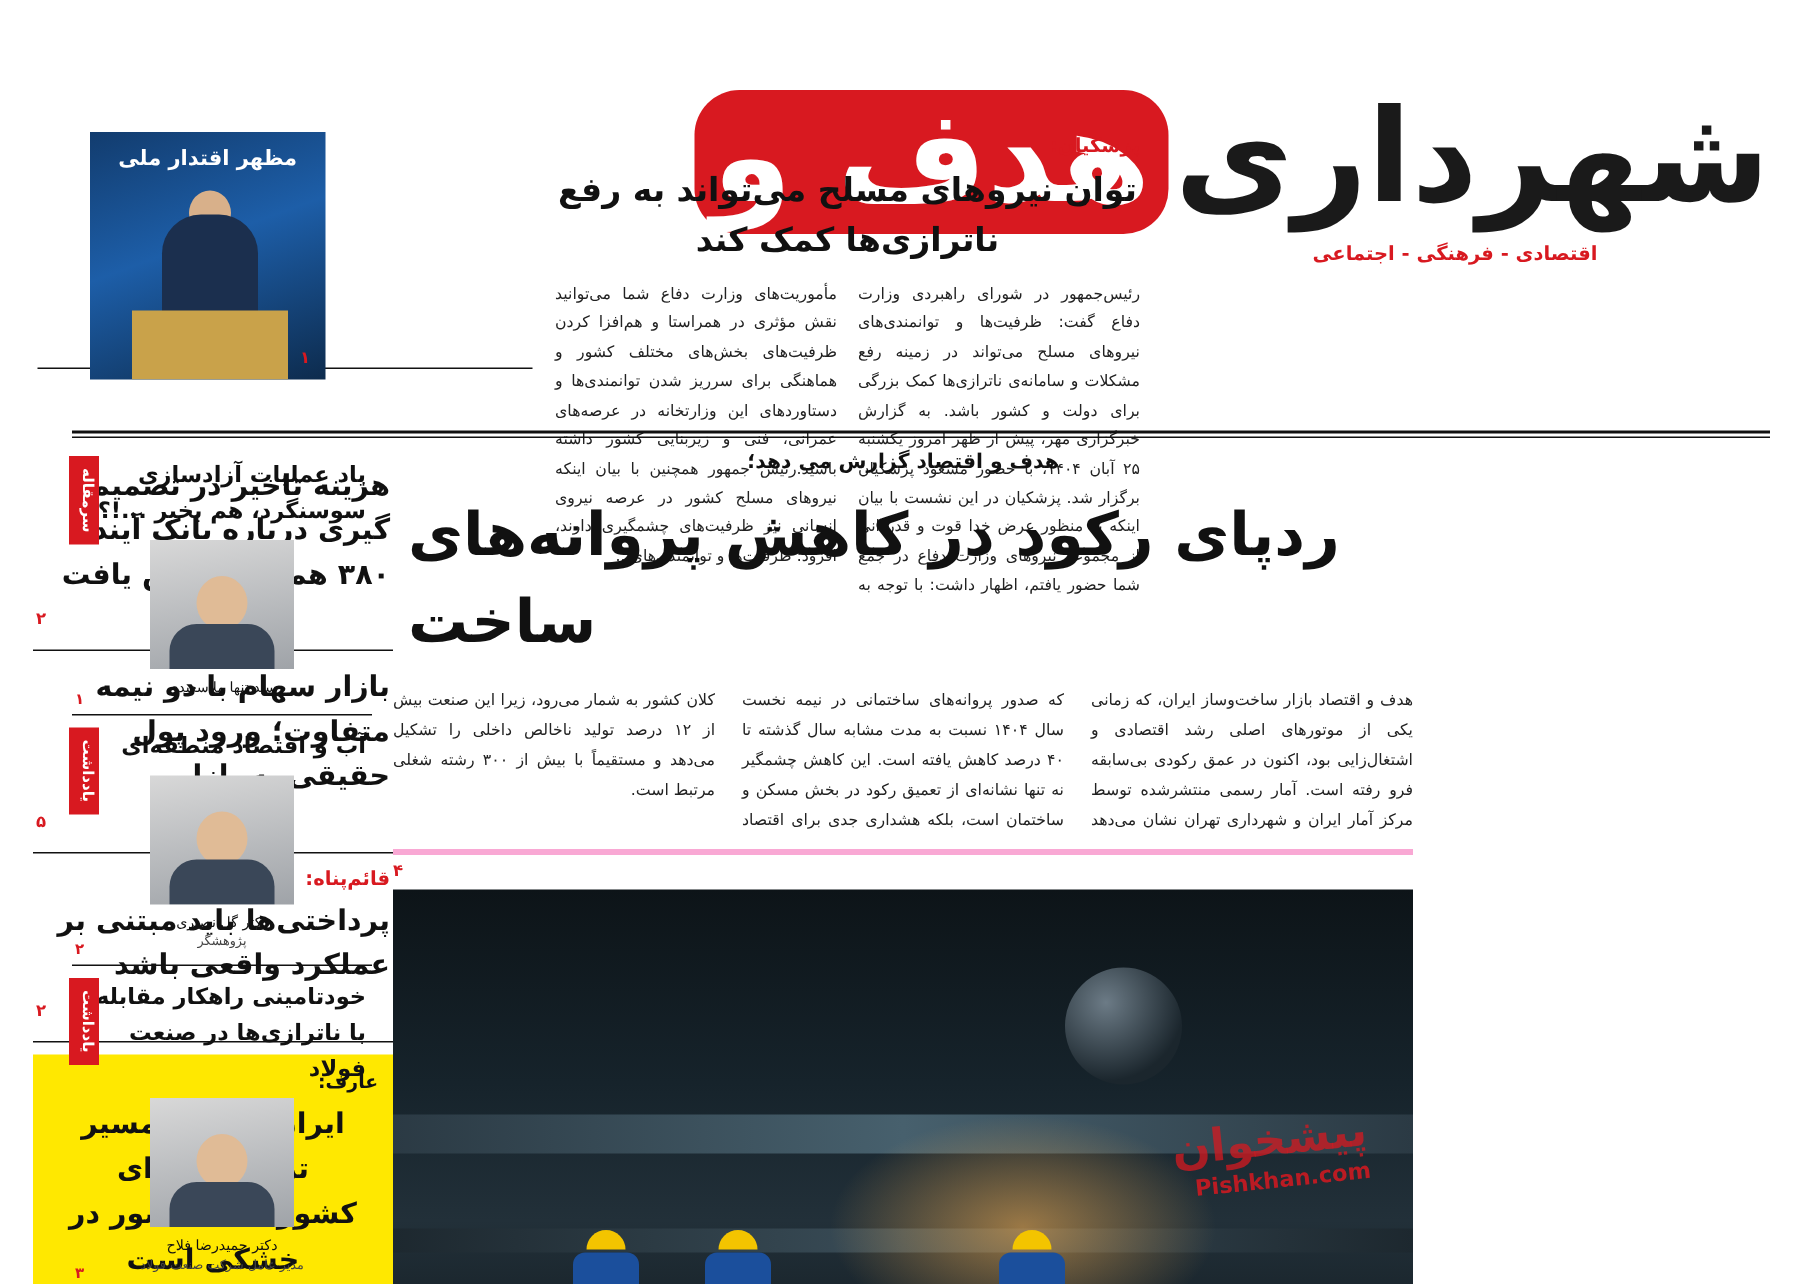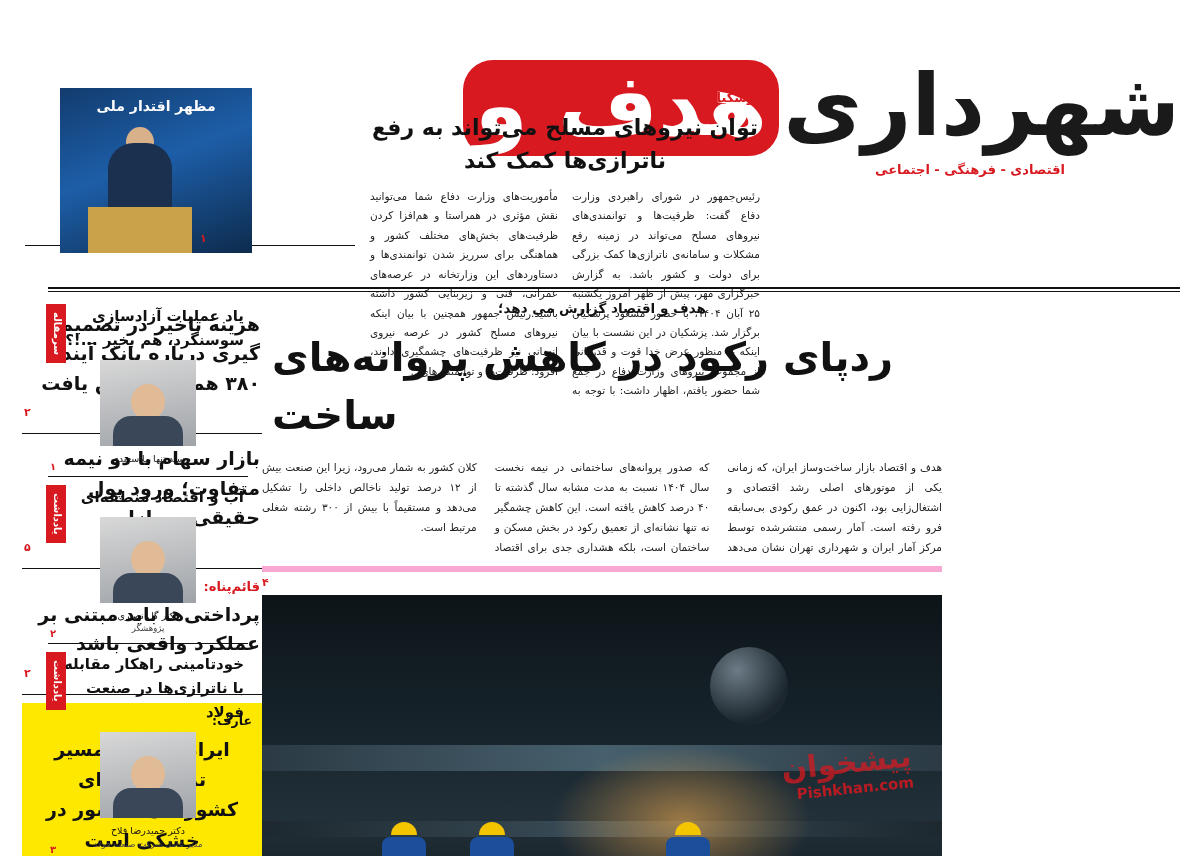--- a/index.html
+++ b/index.html
@@ -114,21 +114,21 @@
     font-size: 10.5px;
     color: #222;
     line-height: 1.85;
     text-align: justify;
     column-count: 2;
     column-gap: 14px;
     direction: rtl;
   }
   .photo-box {
     position: absolute;
-    top: 88px; left: 60px; width: 192px; height: 165px;
+    top: 88px; left: 60px; width: 157px; height: 165px;
     background: linear-gradient(160deg,#123c6e 0%, #1d5ea8 45%, #0d2b4d 100%);
     overflow: hidden;
   }
   .photo-box .banner {
     position: absolute; top: 10px; left: 0; right: 0;
     text-align: center; color: #fff; font-size: 14px; font-weight: bold;
     direction: rtl;
   }
   .photo-box .podium {
     position: absolute; bottom: 0; left: 28px; width: 104px; height: 46px;
@@ -253,21 +253,21 @@
     text-align: left;
     font-size: 40px; font-weight: bold; color: #111;
     line-height: 1.45;
     padding: 6px 10px 14px 10px;
   }
   .center-lead {
     column-count: 3; column-gap: 18px;
     font-size: 10.5px; line-height: 1.9; color: #222;
     text-align: justify;
     padding-bottom: 8px;
-    border-bottom: 6px solid #f9a8d4;
+    border-bottom: 4px solid #f9a8d4;
   }
   .center-pg {
     font-size: 11px; color: #d81920; font-weight: bold; text-align: left; padding: 4px 0 6px 0;
   }
   .main-photo {
     position: relative;
     width: 100%; height: 368px;
     background: linear-gradient(180deg,#0d1418 0%, #16232b 35%, #223039 60%, #0c1216 100%);
     overflow: hidden;
   }

